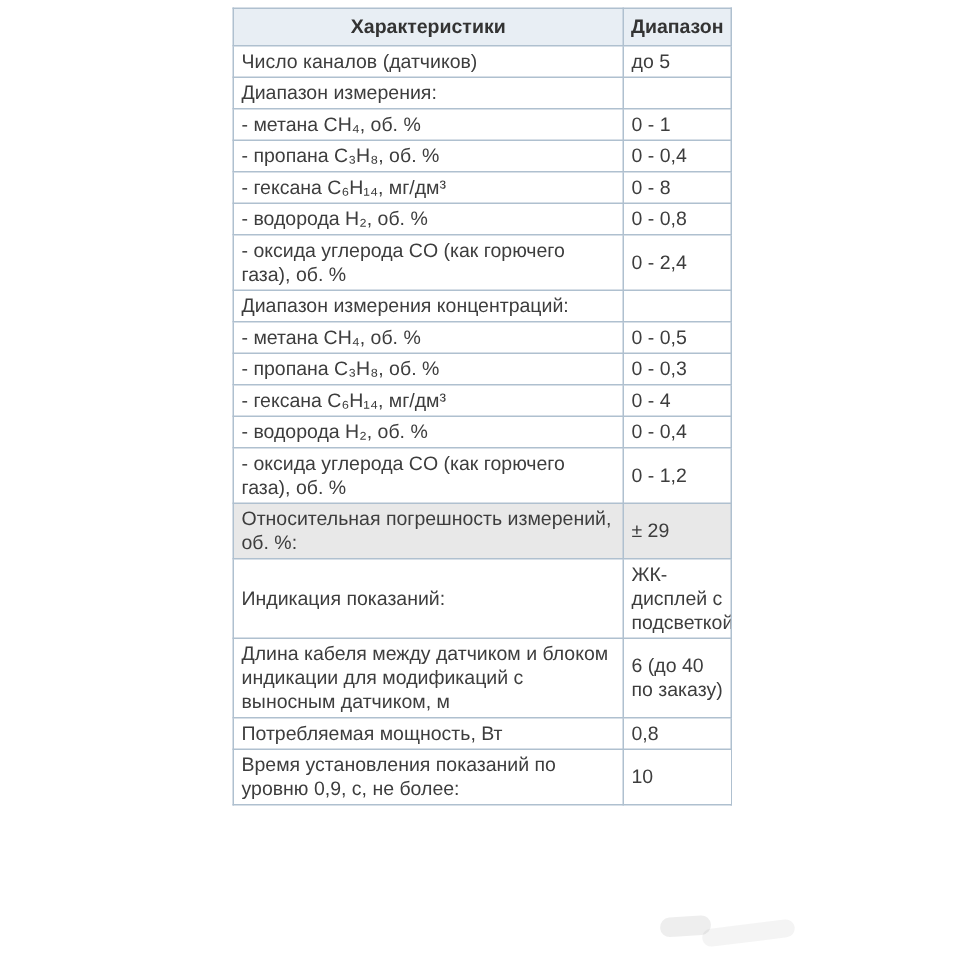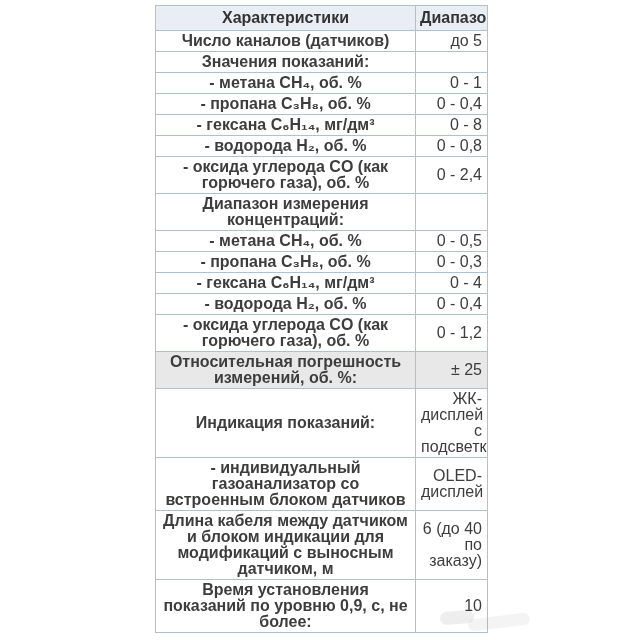--- a/index.html
+++ b/index.html
@@ -12,43 +12,43 @@
     font-family: "Liberation Sans", "DejaVu Sans", sans-serif;
     color: #3d3d3d;
   }
   table.spec-table {
     position: absolute;
     left: 155px;
     top: 5px;
     width: 332px;
     border-collapse: collapse;
     table-layout: fixed;
-    font-size: 16px;
+    font-size: 13px;
     line-height: 16px;
   }
   table.spec-table col.col-label { width: 260px; }
   table.spec-table col.col-value { width: 72px; }
   table.spec-table th, table.spec-table td {
     border: 1px solid #afc0cf;
     vertical-align: middle;
     overflow: hidden;
   }
   table.spec-table th {
     background: #e8eef4;
     color: #333333;
     font-weight: bold;
     text-align: center;
     padding: 4px 4px;
   }
   table.spec-table td {
     background: #ffffff;
     padding: 2px 5px;
   }
-  table.spec-table td.cell-label { text-align: center; font-weight: bold; }
-  table.spec-table td.cell-value { text-align: right; }
+  table.spec-table td.cell-label { text-align: left; }
+  table.spec-table td.cell-value { text-align: left; }
   table.spec-table tr.highlight td { background: #e8e8e8; }
   table.spec-table td.watermark-cell { position: relative; }
   .smudge {
     position: absolute;
     background: rgba(120,120,120,0.13);
     border-radius: 8px;
     pointer-events: none;
   }
   .smudge-a { left: 440px; top: 611px; width: 34px; height: 13px; transform: rotate(-4deg); }
   .smudge-b { left: 468px; top: 616px; width: 62px; height: 12px; transform: rotate(-7deg); background: rgba(120,120,120,0.08); }
@@ -67,21 +67,21 @@
         <th>Характеристики</th>
         <th>Диапазон</th>
       </tr>
     </thead>
     <tbody>
         <tr>
     <td class="cell-label">Число каналов (датчиков)</td>
     <td class="cell-value">до 5</td>
   </tr>
         <tr>
-    <td class="cell-label">Значения показаний:</td>
+    <td class="cell-label">Диапазон измерения:</td>
     <td class="cell-value"></td>
   </tr>
         <tr>
     <td class="cell-label">- метана CH₄, об. %</td>
     <td class="cell-value">0 - 1</td>
   </tr>
         <tr>
     <td class="cell-label">- пропана C₃H₈, об. %</td>
     <td class="cell-value">0 - 0,4</td>
   </tr>
@@ -116,33 +116,33 @@
         <tr>
     <td class="cell-label">- водорода H₂, об. %</td>
     <td class="cell-value">0 - 0,4</td>
   </tr>
         <tr>
     <td class="cell-label">- оксида углерода CO (как горючего газа), об. %</td>
     <td class="cell-value">0 - 1,2</td>
   </tr>
         <tr class="highlight">
     <td class="cell-label">Относительная погрешность измерений, об. %:</td>
-    <td class="cell-value">± 25</td>
+    <td class="cell-value">± 29</td>
   </tr>
         <tr>
     <td class="cell-label">Индикация показаний:</td>
     <td class="cell-value">ЖК-дисплей с подсветкой</td>
   </tr>
         <tr>
-    <td class="cell-label">- индивидуальный газоанализатор со встроенным блоком датчиков</td>
-    <td class="cell-value">OLED-дисплей</td>
+    <td class="cell-label">Длина кабеля между датчиком и блоком индикации для модификаций с выносным датчиком, м</td>
+    <td class="cell-value">6 (до 40 по заказу)</td>
   </tr>
         <tr>
-    <td class="cell-label">Длина кабеля между датчиком и блоком индикации для модификаций с выносным датчиком, м</td>
-    <td class="cell-value">6 (до 40 по заказу)</td>
+    <td class="cell-label">Потребляемая мощность, Вт</td>
+    <td class="cell-value">0,8</td>
   </tr>
         <tr>
     <td class="cell-label">Время установления показаний по уровню 0,9, с, не более:</td>
     <td class="cell-value watermark-cell">10</td>
   </tr>
       </tbody>
   </table>
   <div class="smudge smudge-a"></div>
   <div class="smudge smudge-b"></div>
 </div>

